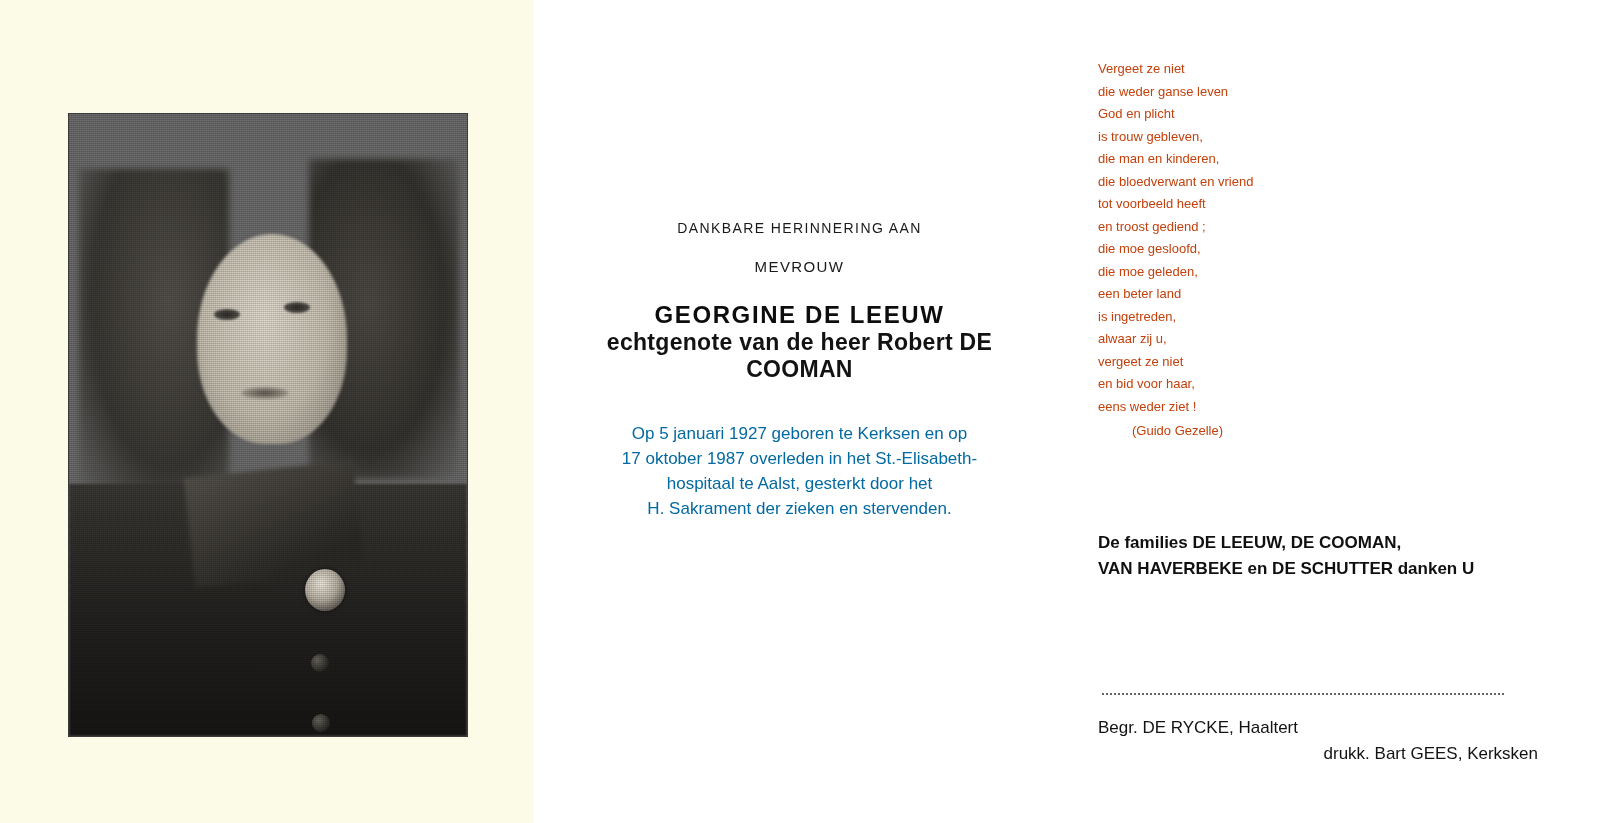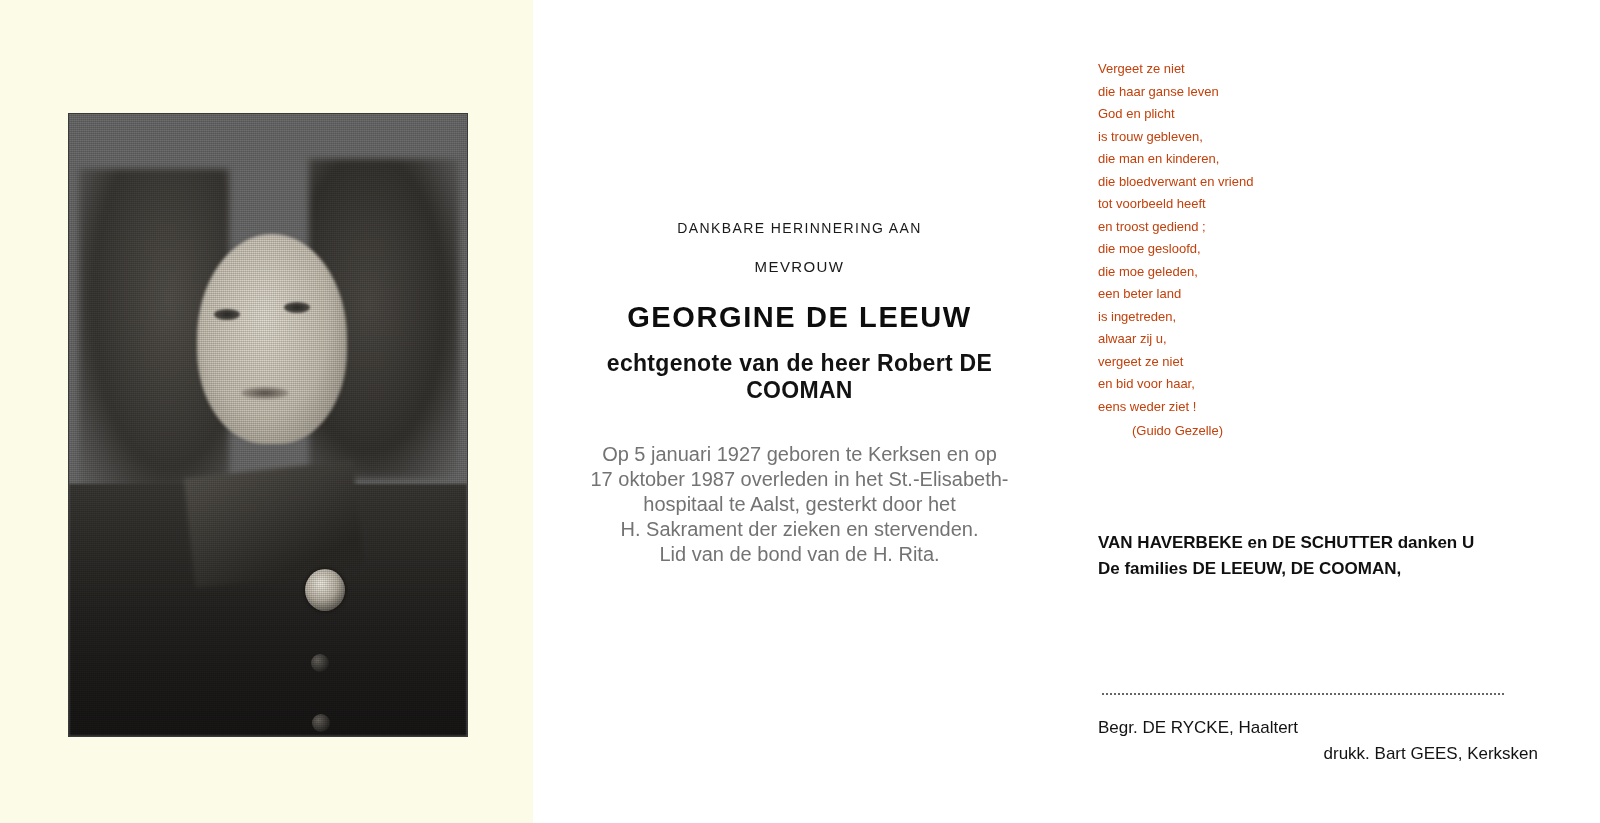--- a/index.html
+++ b/index.html
@@ -167,37 +167,37 @@
     color: #1a1a1a;
     margin-bottom: 22px;
   }
   .line-mevrouw {
     font-size: 15px;
     letter-spacing: 1.4px;
     color: #1a1a1a;
     margin-bottom: 26px;
   }
   .line-name {
-    font-size: 29px;
+    font-size: 24px;
     font-weight: bold;
     letter-spacing: 1.6px;
     color: #0d0d0d;
-    margin-bottom: 16px;
+    margin-bottom: 0;
   }
   .line-spouse {
     font-size: 23px;
     font-weight: bold;
     letter-spacing: 0.3px;
     color: #121212;
     margin-bottom: 38px;
   }
   .bio {
-    font-size: 20px;
+    font-size: 17px;
     line-height: 25px;
-    color: #737373;
+    color: #0369a1;
   }
   .bio div { white-space: nowrap; }
 
   
   .panel-right {
     position: absolute;
     left: 1066px;
     top: 0;
     width: 534px;
     height: 823px;
@@ -271,49 +271,48 @@
     <div class="mid-inner">
       <div class="line-dankbare">DANKBARE  HERINNERING  AAN</div>
       <div class="line-mevrouw">MEVROUW</div>
       <div class="line-name">GEORGINE DE LEEUW</div>
       <div class="line-spouse">echtgenote van de heer Robert DE COOMAN</div>
       <div class="bio">
         <div>Op 5 januari 1927 geboren te Kerksen en op</div>
         <div>17 oktober 1987 overleden in het St.-Elisabeth-</div>
         <div>hospitaal te Aalst, gesterkt door het</div>
         <div>H. Sakrament der zieken en stervenden.</div>
-        <div>Lid van de bond van de H. Rita.</div>
       </div>
     </div>
   </div>
 
   <div class="panel-right">
     <div class="poem">
       <div>Vergeet ze niet</div>
-      <div>die haar ganse leven</div>
+      <div>die weder ganse leven</div>
       <div>God en plicht</div>
       <div>is trouw gebleven,</div>
       <div>die man en kinderen,</div>
       <div>die bloedverwant en vriend</div>
       <div>tot voorbeeld heeft</div>
       <div>en troost gediend ;</div>
       <div>die moe gesloofd,</div>
       <div>die moe geleden,</div>
       <div>een beter land</div>
       <div>is ingetreden,</div>
       <div>alwaar zij u,</div>
       <div>vergeet ze niet</div>
       <div>en bid voor haar,</div>
       <div>eens weder ziet !</div>
       <div class="attrib">(Guido Gezelle)</div>
     </div>
 
     <div class="families">
+      <div>De families DE LEEUW, DE COOMAN,</div>
       <div>VAN HAVERBEKE en DE SCHUTTER danken U</div>
-      <div>De families DE LEEUW, DE COOMAN,</div>
     </div>
 
     <div class="dotted-rule"></div>
 
     <div class="printer">
       <div class="l1">Begr. DE RYCKE, Haaltert</div>
       <div class="l2">drukk. Bart GEES, Kerksken</div>
     </div>
   </div>
 

